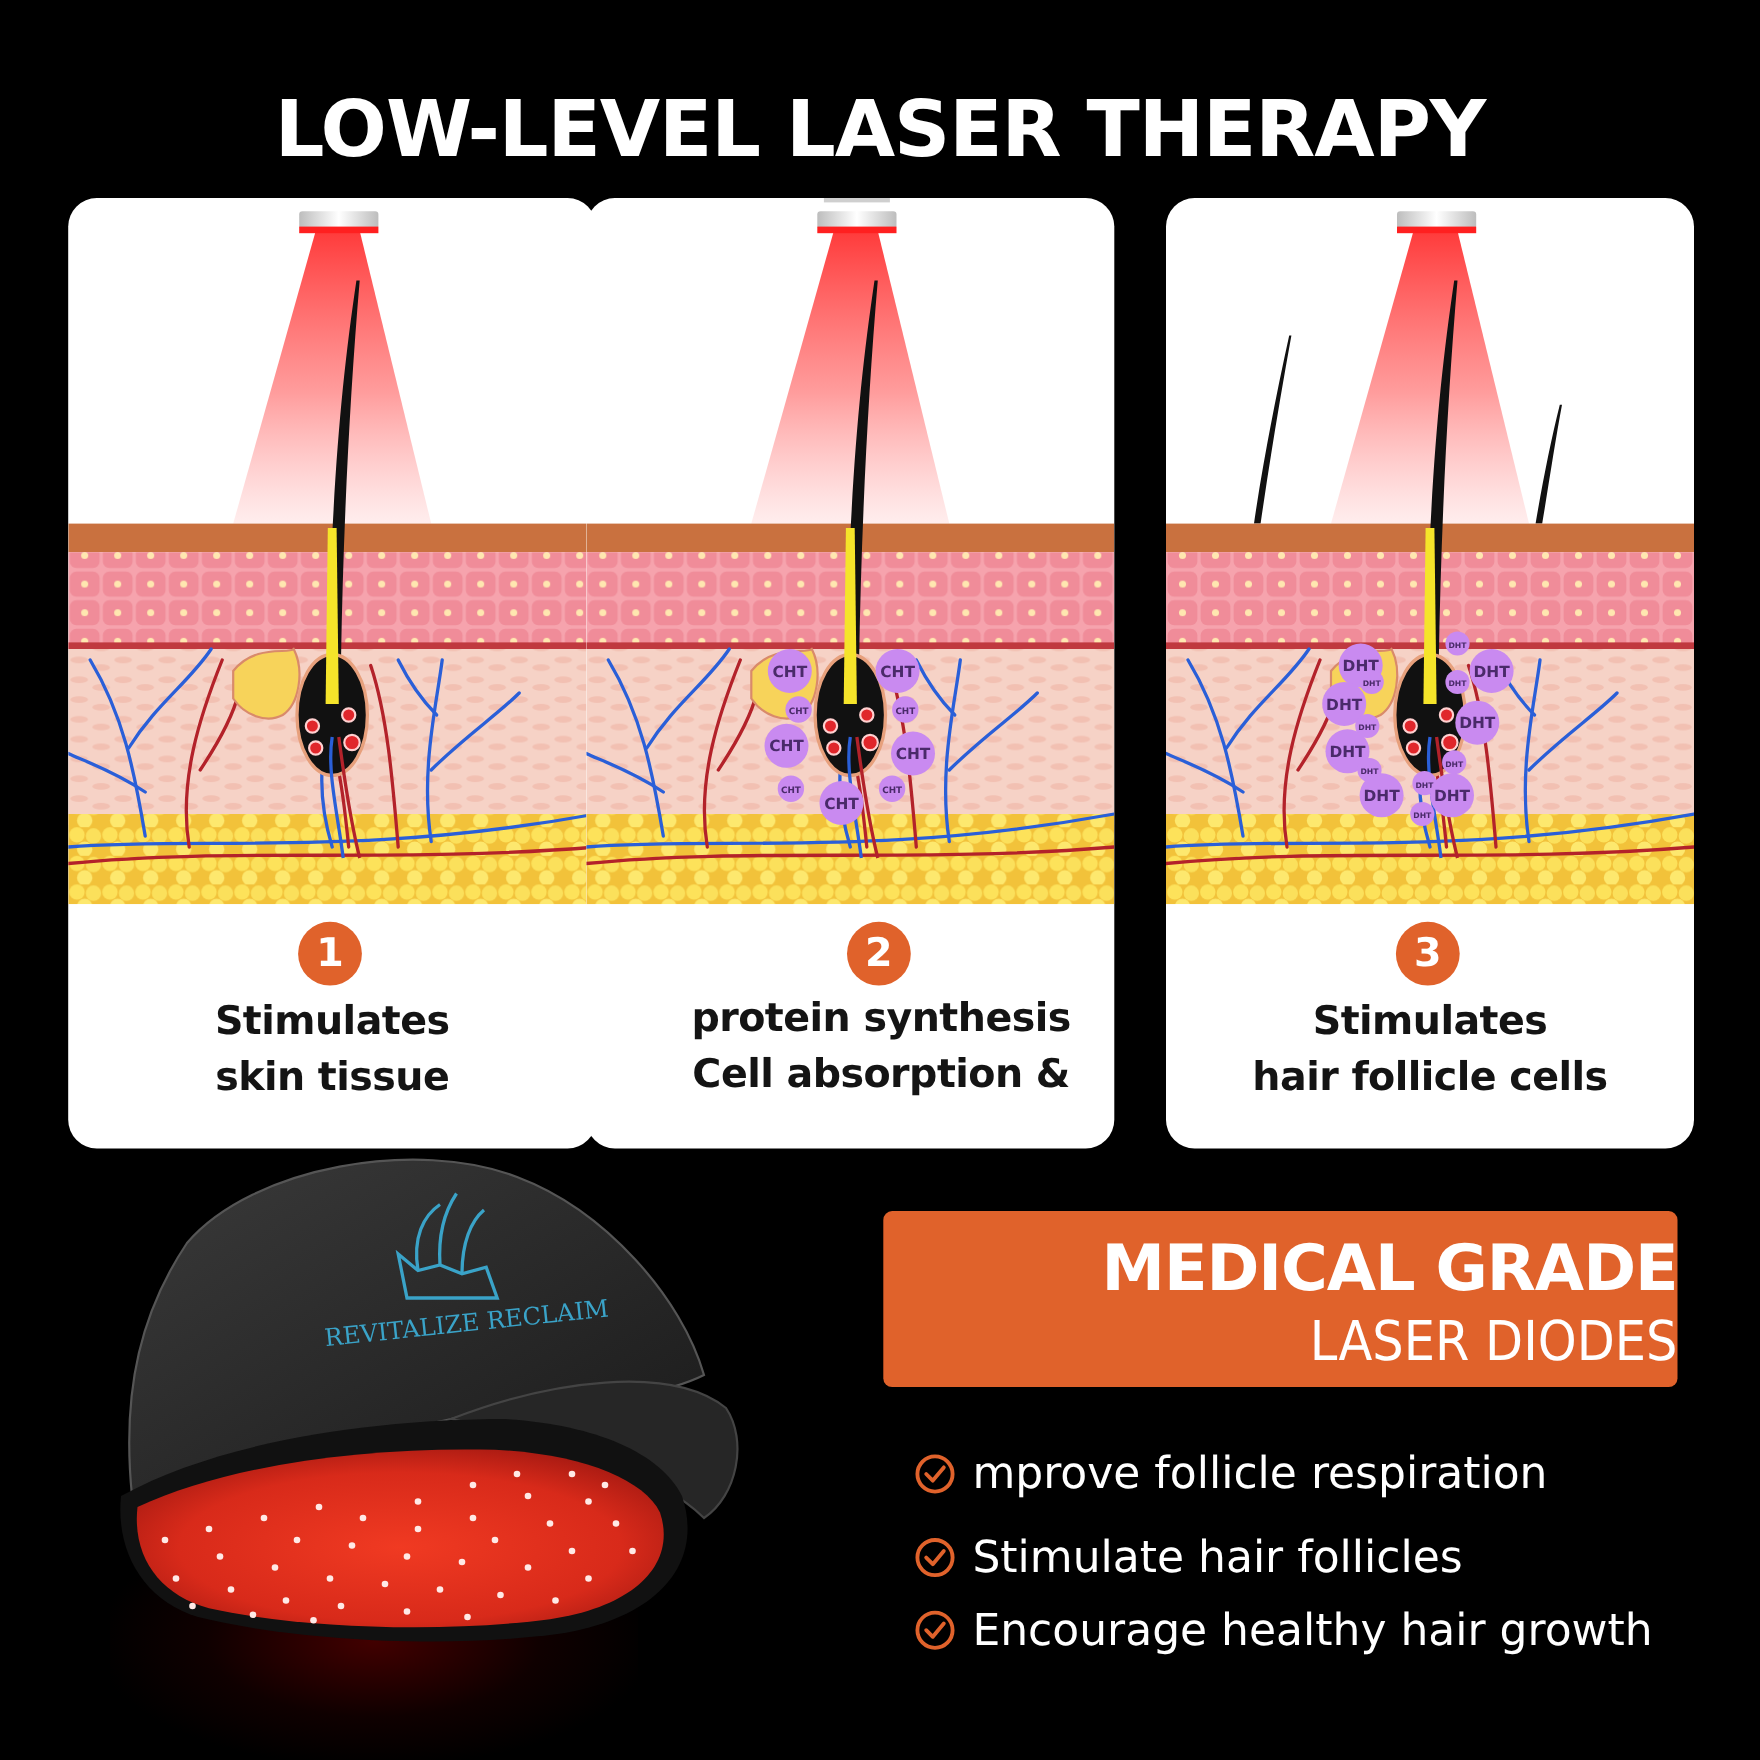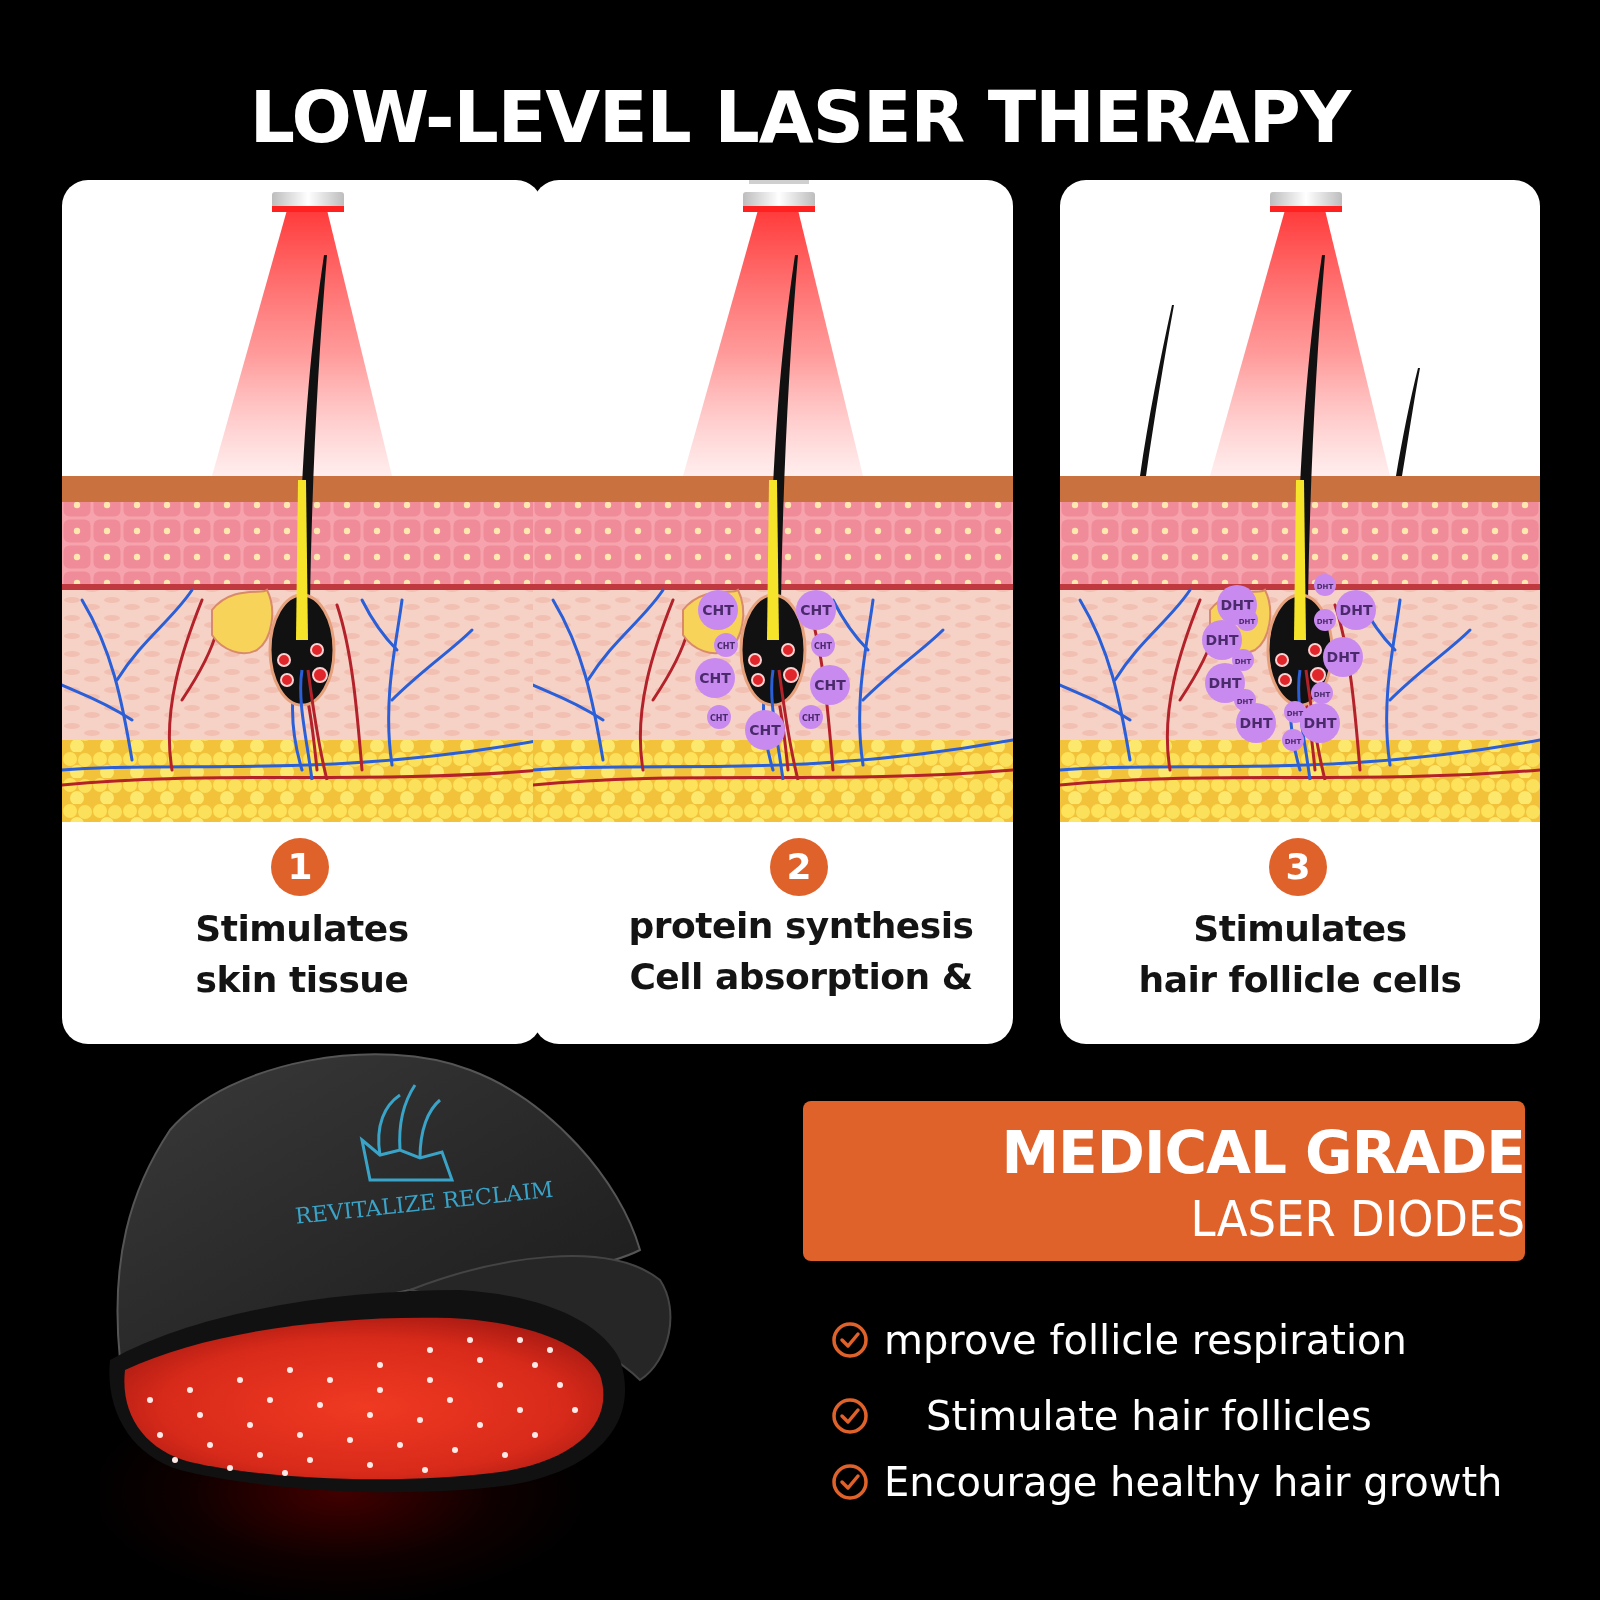--- a/index.html
+++ b/index.html
@@ -345,21 +345,21 @@
 </div>
 
 <div class="benefits">
   <div class="benefit">
     <svg class="check" viewBox="0 0 40 40">
       <circle cx="20" cy="20" r="16" fill="none" stroke="#e0622b" stroke-width="3.5"></circle>
       <path d="M12 20 L18 26 L28 14" fill="none" stroke="#e0622b" stroke-width="3.5" stroke-linecap="round" stroke-linejoin="round"></path>
     </svg>
     <span class="text">mprove follicle respiration</span>
   </div>
-  <div class="benefit" style="margin-top:6px;gap:42px;">
+  <div class="benefit" style="margin-top:6px;">
     <svg class="check" viewBox="0 0 40 40">
       <circle cx="20" cy="20" r="16" fill="none" stroke="#e0622b" stroke-width="3.5"></circle>
       <path d="M12 20 L18 26 L28 14" fill="none" stroke="#e0622b" stroke-width="3.5" stroke-linecap="round" stroke-linejoin="round"></path>
     </svg>
     <span class="text">Stimulate hair follicles</span>
   </div>
   <div class="benefit" style="margin-top:-4px;">
     <svg class="check" viewBox="0 0 40 40">
       <circle cx="20" cy="20" r="16" fill="none" stroke="#e0622b" stroke-width="3.5"></circle>
       <path d="M12 20 L18 26 L28 14" fill="none" stroke="#e0622b" stroke-width="3.5" stroke-linecap="round" stroke-linejoin="round"></path>

